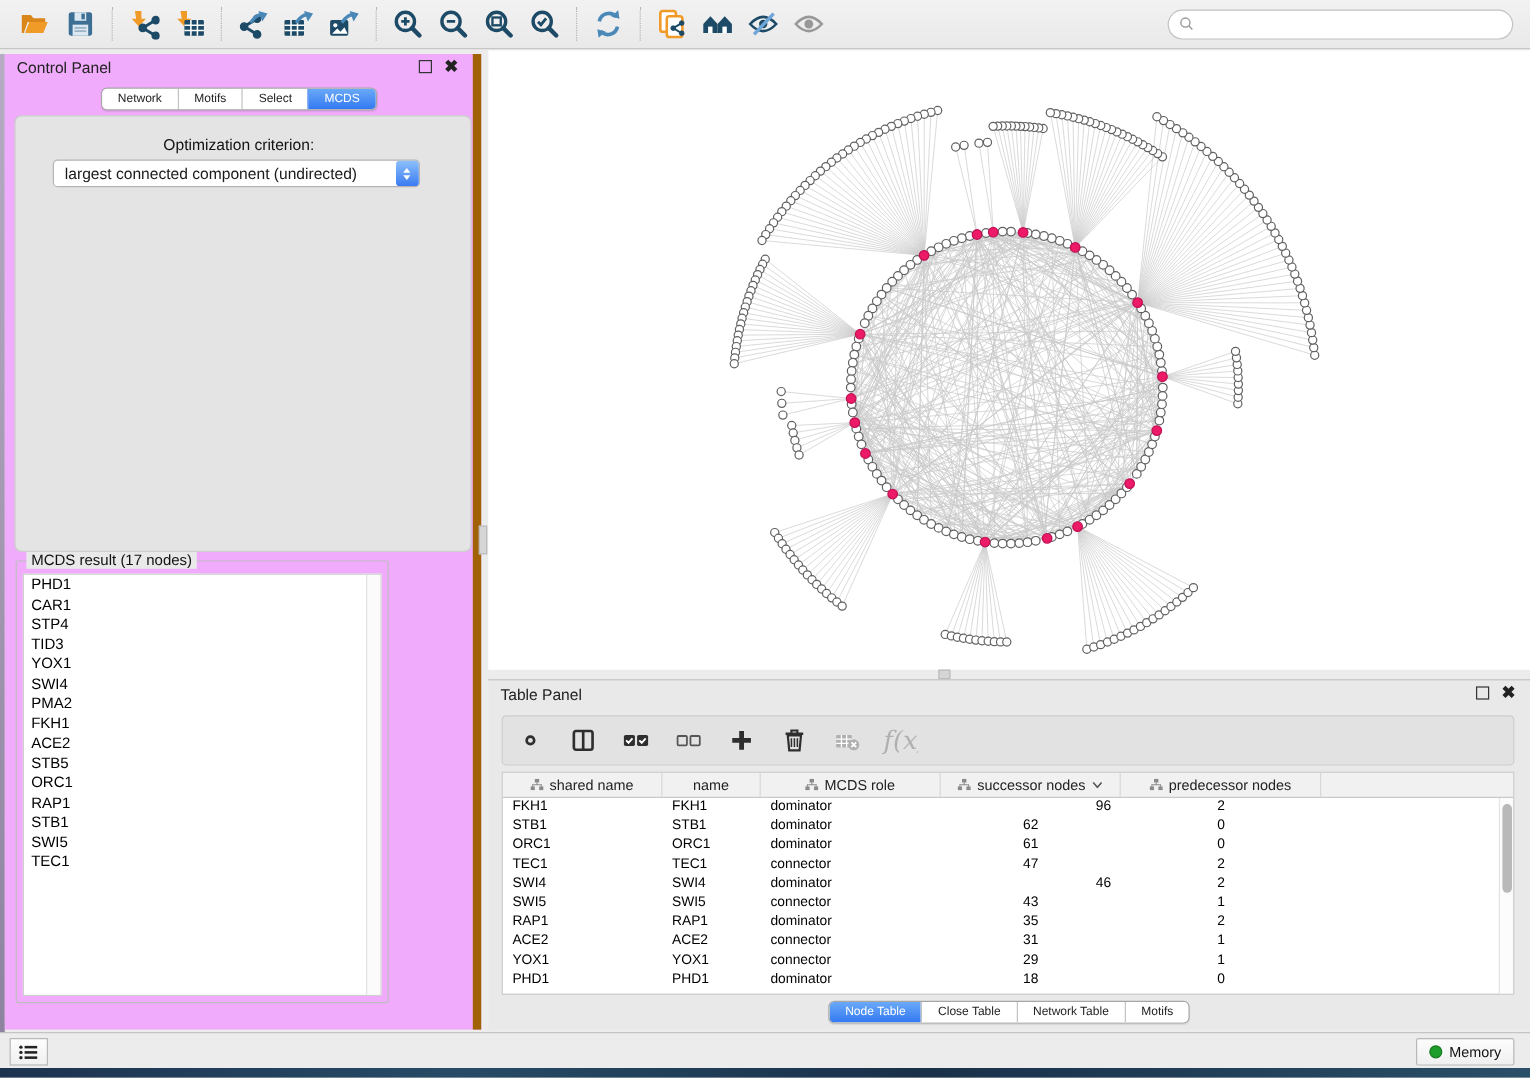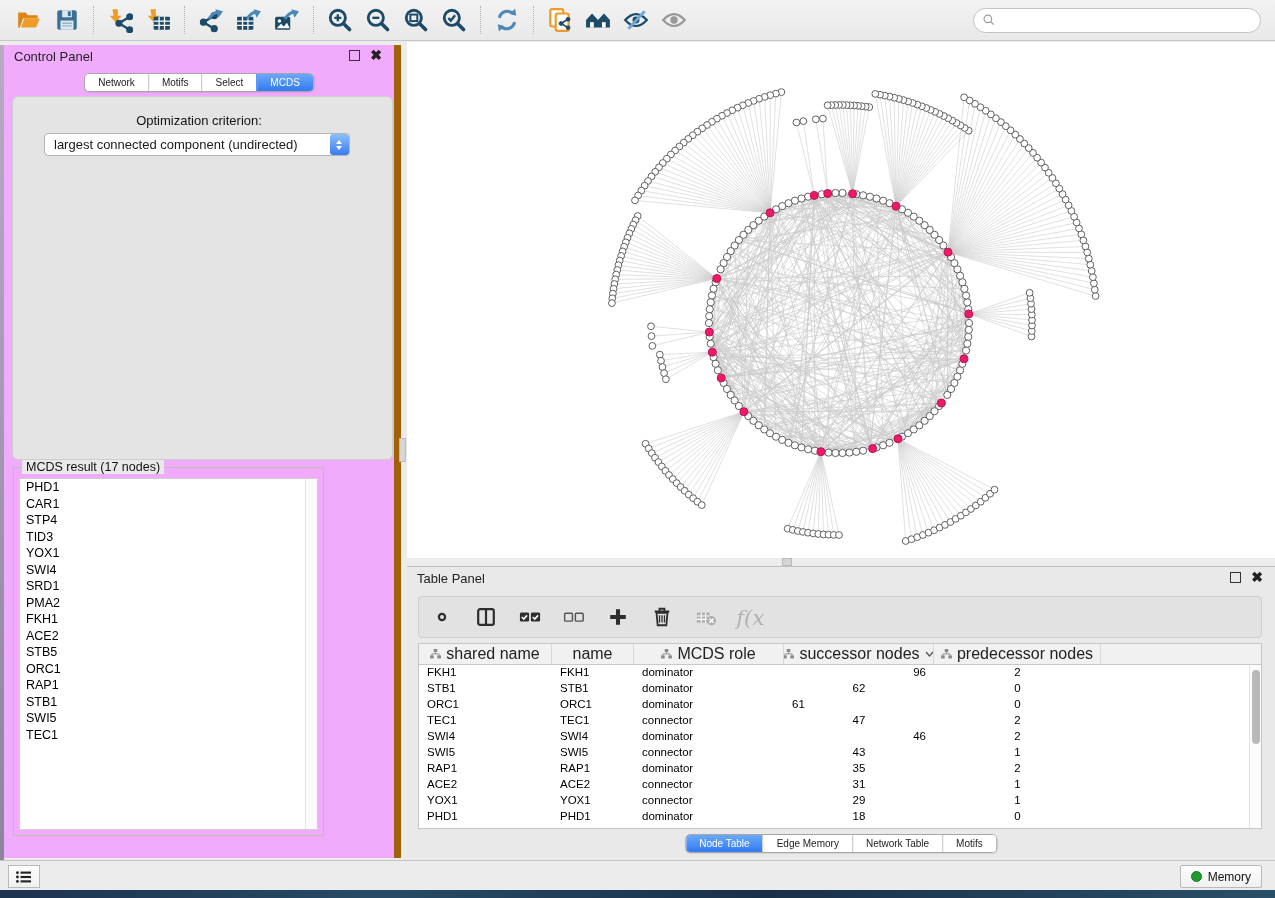--- a/index.html
+++ b/index.html
@@ -86,21 +86,21 @@
   .table-panel{position:absolute;left:407px;top:566px;width:868px;height:292px;
     background:#e9e9e9;border-top:1px solid #c2c2c2;z-index:2;}
   .tp-toolbar{position:absolute;left:11px;top:29px;width:844px;height:42px;
     background:#e2e2e2;border:1px solid #cecece;border-radius:4px;
     display:flex;align-items:center;padding:0 10px;gap:18px;}
   .tp-icon{width:26px;height:26px;display:flex;align-items:center;justify-content:center;border:none;background:transparent;}
   .node-table{position:absolute;left:11px;top:76px;width:844px;height:186px;
     background:#fff;border:1px solid #c6c6c6;overflow:hidden;}
   .nt-header{display:flex;height:21px;background:#f1f1f1;border-bottom:1px solid #c9c9c9;}
   .nt-hcell{display:flex;align-items:center;justify-content:center;gap:5px;
-    border-right:1px solid #d8d8d8;font-size:16px;color:#222;overflow:hidden;white-space:nowrap;}
+    border-right:1px solid #d8d8d8;font-size:12px;color:#222;overflow:hidden;white-space:nowrap;}
   .nt-row{display:flex;height:16px;}
   .nt-cell{font-size:11.5px;padding:1px 8px;white-space:nowrap;overflow:hidden;color:#000;}
   .nt-scroll{position:absolute;right:0;top:21px;width:12px;bottom:0;background:#fcfcfc;
     border-left:1px solid #e3e3e3;}
   .nt-thumb{position:absolute;left:1.5px;top:5px;width:8px;height:74px;background:#b9b9b9;border-radius:4px;}
   .tp-tabs{position:absolute;left:50%;transform:translateX(-50%);top:267px;}
 
   
   .statusbar{position:absolute;left:0;top:860px;width:1275px;height:30px;
     background:#ececec;border-top:1px solid #c4c4c4;z-index:4;}
@@ -329,21 +329,20 @@
   <div class="group-box">
     <legend>MCDS result (17 nodes)</legend>
     <div class="mcds-list" id="mcds-list">
       <div class="mcds-scroll"></div>
     <div class="mcds-item">PHD1</div>
         <div class="mcds-item">CAR1</div>
         <div class="mcds-item">STP4</div>
         <div class="mcds-item">TID3</div>
         <div class="mcds-item">YOX1</div>
         <div class="mcds-item">SWI4</div>
-        <div class="mcds-item">SRD1</div>
         <div class="mcds-item">PMA2</div>
         <div class="mcds-item">FKH1</div>
         <div class="mcds-item">ACE2</div>
         <div class="mcds-item">STB5</div>
         <div class="mcds-item">ORC1</div>
         <div class="mcds-item">RAP1</div>
         <div class="mcds-item">STB1</div>
         <div class="mcds-item">SWI5</div>
         <div class="mcds-item">TEC1</div>
       </div>
@@ -1484,21 +1483,21 @@
           <div class="nt-cell" style="width: 133px; text-align: left;">STB1</div>
           <div class="nt-cell" style="width: 82px; text-align: left;">STB1</div>
           <div class="nt-cell" style="width: 150px; text-align: left;">dominator</div>
           <div class="nt-cell" style="width: 150px; text-align: center;">62</div>
           <div class="nt-cell" style="width: 167px; text-align: center;">0</div>
         </div>
         <div class="nt-row">
           <div class="nt-cell" style="width: 133px; text-align: left;">ORC1</div>
           <div class="nt-cell" style="width: 82px; text-align: left;">ORC1</div>
           <div class="nt-cell" style="width: 150px; text-align: left;">dominator</div>
-          <div class="nt-cell" style="width: 150px; ">61</div>
+          <div class="nt-cell" style="width: 150px; text-align: center;">61</div>
           <div class="nt-cell" style="width: 167px; text-align: center;">0</div>
         </div>
         <div class="nt-row">
           <div class="nt-cell" style="width: 133px; text-align: left;">TEC1</div>
           <div class="nt-cell" style="width: 82px; text-align: left;">TEC1</div>
           <div class="nt-cell" style="width: 150px; text-align: left;">connector</div>
           <div class="nt-cell" style="width: 150px; text-align: center;">47</div>
           <div class="nt-cell" style="width: 167px; text-align: center;">2</div>
         </div>
         <div class="nt-row">
@@ -1543,21 +1542,21 @@
           <div class="nt-cell" style="width: 150px; text-align: center;">18</div>
           <div class="nt-cell" style="width: 167px; text-align: center;">0</div>
         </div>
       </div>
     <div class="nt-scroll">
       <div class="nt-thumb"></div>
     </div>
   </div>
   <div class="tp-tabs seg" id="tp-tabs">
       <div class="seg-item sel">Node Table</div>
-      <div class="seg-item">Edge Memory</div>
+      <div class="seg-item">Close Table</div>
       <div class="seg-item">Network Table</div>
       <div class="seg-item">Motifs</div>
     </div>
 </div>
 
 <div class="statusbar">
   <button class="sb-left-btn">
     <span style="display:flex;">
       <svg width="18" height="14" viewBox="0 0 20 16">
         <circle cx="2.5" cy="3" r="1.6" fill="#222"></circle>

